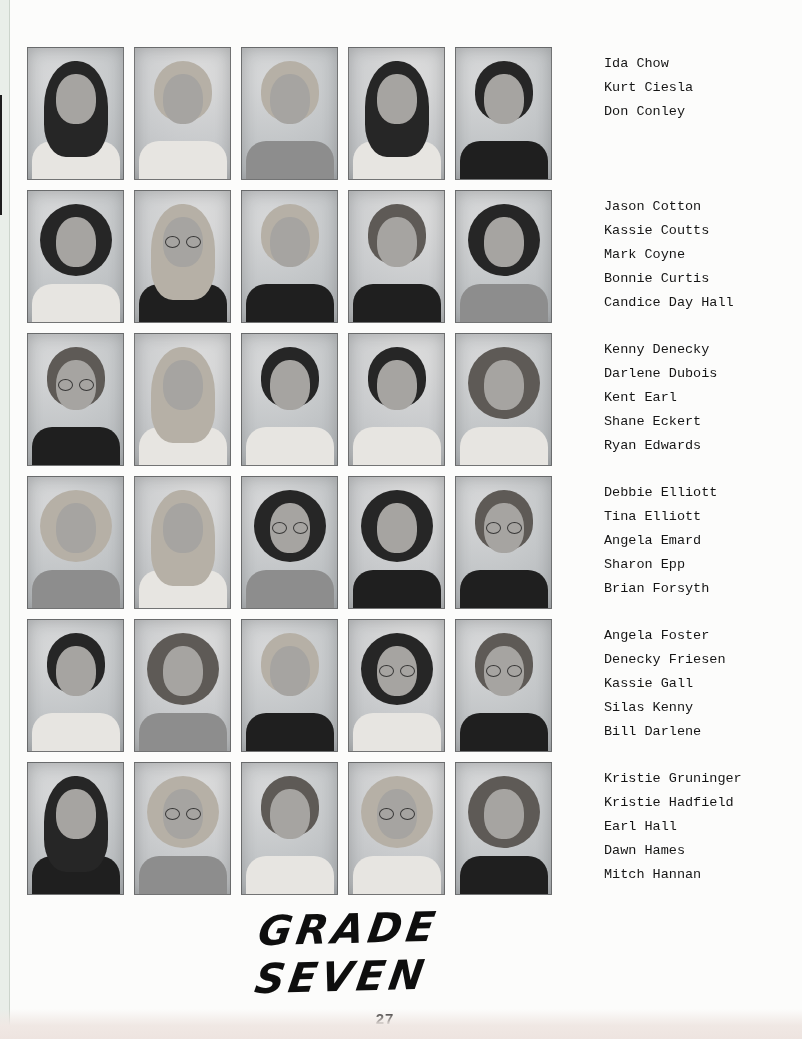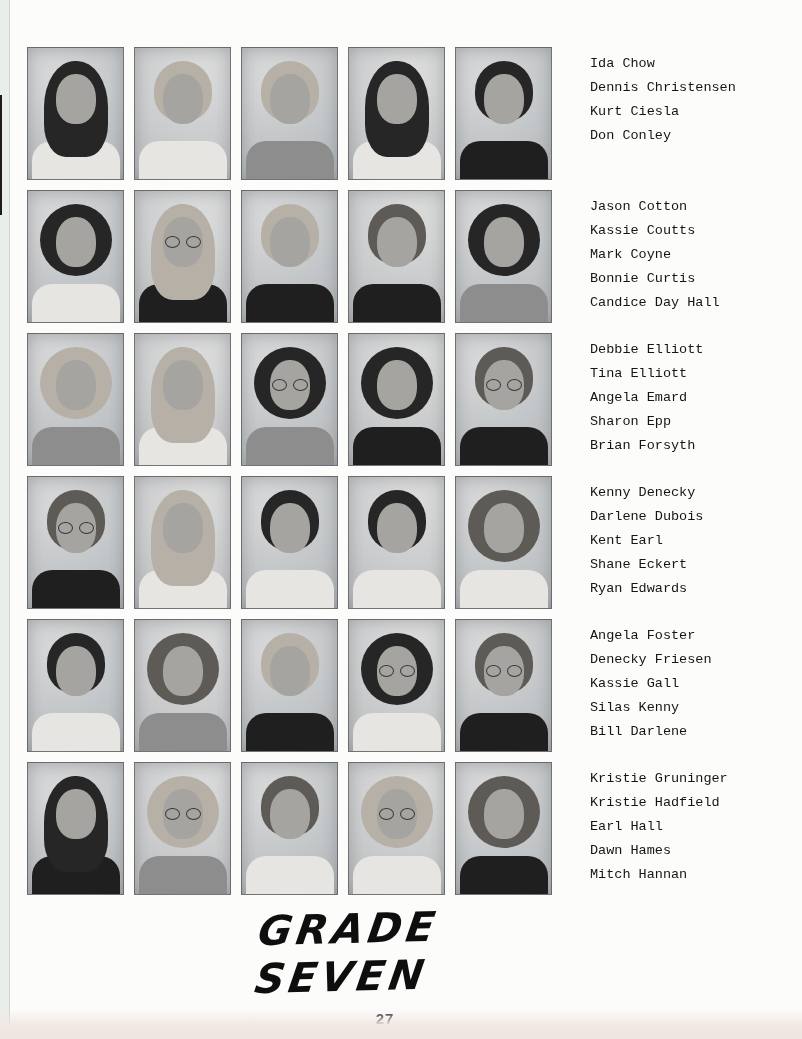--- a/index.html
+++ b/index.html
@@ -41,21 +41,21 @@
     width:13px;height:10px;border:1.5px solid rgba(35,35,35,.85);border-radius:50%;}
   .ph-glasses::before{left:1px;} .ph-glasses::after{right:1px;}
   
   .hair-dark .ph-hair{background:#262626;}
   .hair-mid  .ph-hair{background:#5e5a56;}
   .hair-light .ph-hair{background:#b6b0a6;}
   .top-dark  .ph-body{background:#1f1f1f;}
   .top-mid   .ph-body{background:#8d8d8d;}
   .top-light .ph-body{background:#e7e5e1;}
   
-  .names{margin-left:38px;padding-top:5px;}
+  .names{margin-left:52px;padding-top:5px;}
   .name{font-family:"Liberation Mono",monospace;font-size:13.5px;line-height:24px;
     white-space:nowrap;color:#151515;}
   
   .grade-title{
     margin:2px 0 0 168px;width:300px;text-align:center;
     font-family:"DejaVu Sans",sans-serif;font-weight:700;font-style:italic;
     font-size:41px;letter-spacing:4px;color:#0e0e0e;
     transform:skewX(-10deg) rotate(-1.5deg);
   }
   .page-number{
@@ -95,21 +95,20 @@
             <span class="ph-face"></span>
           </div>
         <div class="photo hair-dark top-dark" title="Don Conley">
             <span class="ph-body"></span>
             <span class="ph-hair"></span>
             <span class="ph-face"></span>
           </div>
       </div>
       <div class="names">
         <div class="name">Ida Chow</div>
-        <div class="name">Dennis Christensen</div>
         <div class="name">Kurt Ciesla</div>
         <div class="name">Don Conley</div>
       </div>
     </div>
 
     <div class="row">
       <div class="photos">
         <div class="photo hair-dark hair-big top-light" title="Jason Cotton">
             <span class="ph-body"></span>
             <span class="ph-hair"></span>
@@ -141,20 +140,58 @@
         <div class="name">Jason Cotton</div>
         <div class="name">Kassie Coutts</div>
         <div class="name">Mark Coyne</div>
         <div class="name">Bonnie Curtis</div>
         <div class="name">Candice Day Hall</div>
       </div>
     </div>
 
     <div class="row">
       <div class="photos">
+        <div class="photo hair-mid top-dark glasses" title="Kenny Denecky">
+            <span class="ph-body"></span>
+            <span class="ph-hair"></span>
+            <span class="ph-face"></span>
+            <span class="ph-glasses"></span>
+          </div>
+        <div class="photo hair-light hair-long top-light" title="Darlene Dubois">
+            <span class="ph-body"></span>
+            <span class="ph-hair"></span>
+            <span class="ph-face"></span>
+          </div>
+        <div class="photo hair-dark top-light" title="Kent Earl">
+            <span class="ph-body"></span>
+            <span class="ph-hair"></span>
+            <span class="ph-face"></span>
+          </div>
+        <div class="photo hair-dark top-light" title="Shane Eckert">
+            <span class="ph-body"></span>
+            <span class="ph-hair"></span>
+            <span class="ph-face"></span>
+          </div>
+        <div class="photo hair-mid hair-big top-light" title="Ryan Edwards">
+            <span class="ph-body"></span>
+            <span class="ph-hair"></span>
+            <span class="ph-face"></span>
+          </div>
+      </div>
+      <div class="names">
+        <div class="name">Kenny Denecky</div>
+        <div class="name">Darlene Dubois</div>
+        <div class="name">Kent Earl</div>
+        <div class="name">Shane Eckert</div>
+        <div class="name">Ryan Edwards</div>
+      </div>
+    </div>
+
+    <div class="row">
+      <div class="photos">
         <div class="photo hair-light hair-big top-mid" title="Debbie Elliott">
             <span class="ph-body"></span>
             <span class="ph-hair"></span>
             <span class="ph-face"></span>
           </div>
         <div class="photo hair-light hair-long top-light" title="Tina Elliott">
             <span class="ph-body"></span>
             <span class="ph-hair"></span>
             <span class="ph-face"></span>
           </div>
@@ -180,58 +217,20 @@
         <div class="name">Debbie Elliott</div>
         <div class="name">Tina Elliott</div>
         <div class="name">Angela Emard</div>
         <div class="name">Sharon Epp</div>
         <div class="name">Brian Forsyth</div>
       </div>
     </div>
 
     <div class="row">
       <div class="photos">
-        <div class="photo hair-mid top-dark glasses" title="Kenny Denecky">
-            <span class="ph-body"></span>
-            <span class="ph-hair"></span>
-            <span class="ph-face"></span>
-            <span class="ph-glasses"></span>
-          </div>
-        <div class="photo hair-light hair-long top-light" title="Darlene Dubois">
-            <span class="ph-body"></span>
-            <span class="ph-hair"></span>
-            <span class="ph-face"></span>
-          </div>
-        <div class="photo hair-dark top-light" title="Kent Earl">
-            <span class="ph-body"></span>
-            <span class="ph-hair"></span>
-            <span class="ph-face"></span>
-          </div>
-        <div class="photo hair-dark top-light" title="Shane Eckert">
-            <span class="ph-body"></span>
-            <span class="ph-hair"></span>
-            <span class="ph-face"></span>
-          </div>
-        <div class="photo hair-mid hair-big top-light" title="Ryan Edwards">
-            <span class="ph-body"></span>
-            <span class="ph-hair"></span>
-            <span class="ph-face"></span>
-          </div>
-      </div>
-      <div class="names">
-        <div class="name">Kenny Denecky</div>
-        <div class="name">Darlene Dubois</div>
-        <div class="name">Kent Earl</div>
-        <div class="name">Shane Eckert</div>
-        <div class="name">Ryan Edwards</div>
-      </div>
-    </div>
-
-    <div class="row">
-      <div class="photos">
         <div class="photo hair-dark top-light" title="Angela Foster">
             <span class="ph-body"></span>
             <span class="ph-hair"></span>
             <span class="ph-face"></span>
           </div>
         <div class="photo hair-mid hair-big top-mid" title="Rochelle Friesen">
             <span class="ph-body"></span>
             <span class="ph-hair"></span>
             <span class="ph-face"></span>
           </div>

